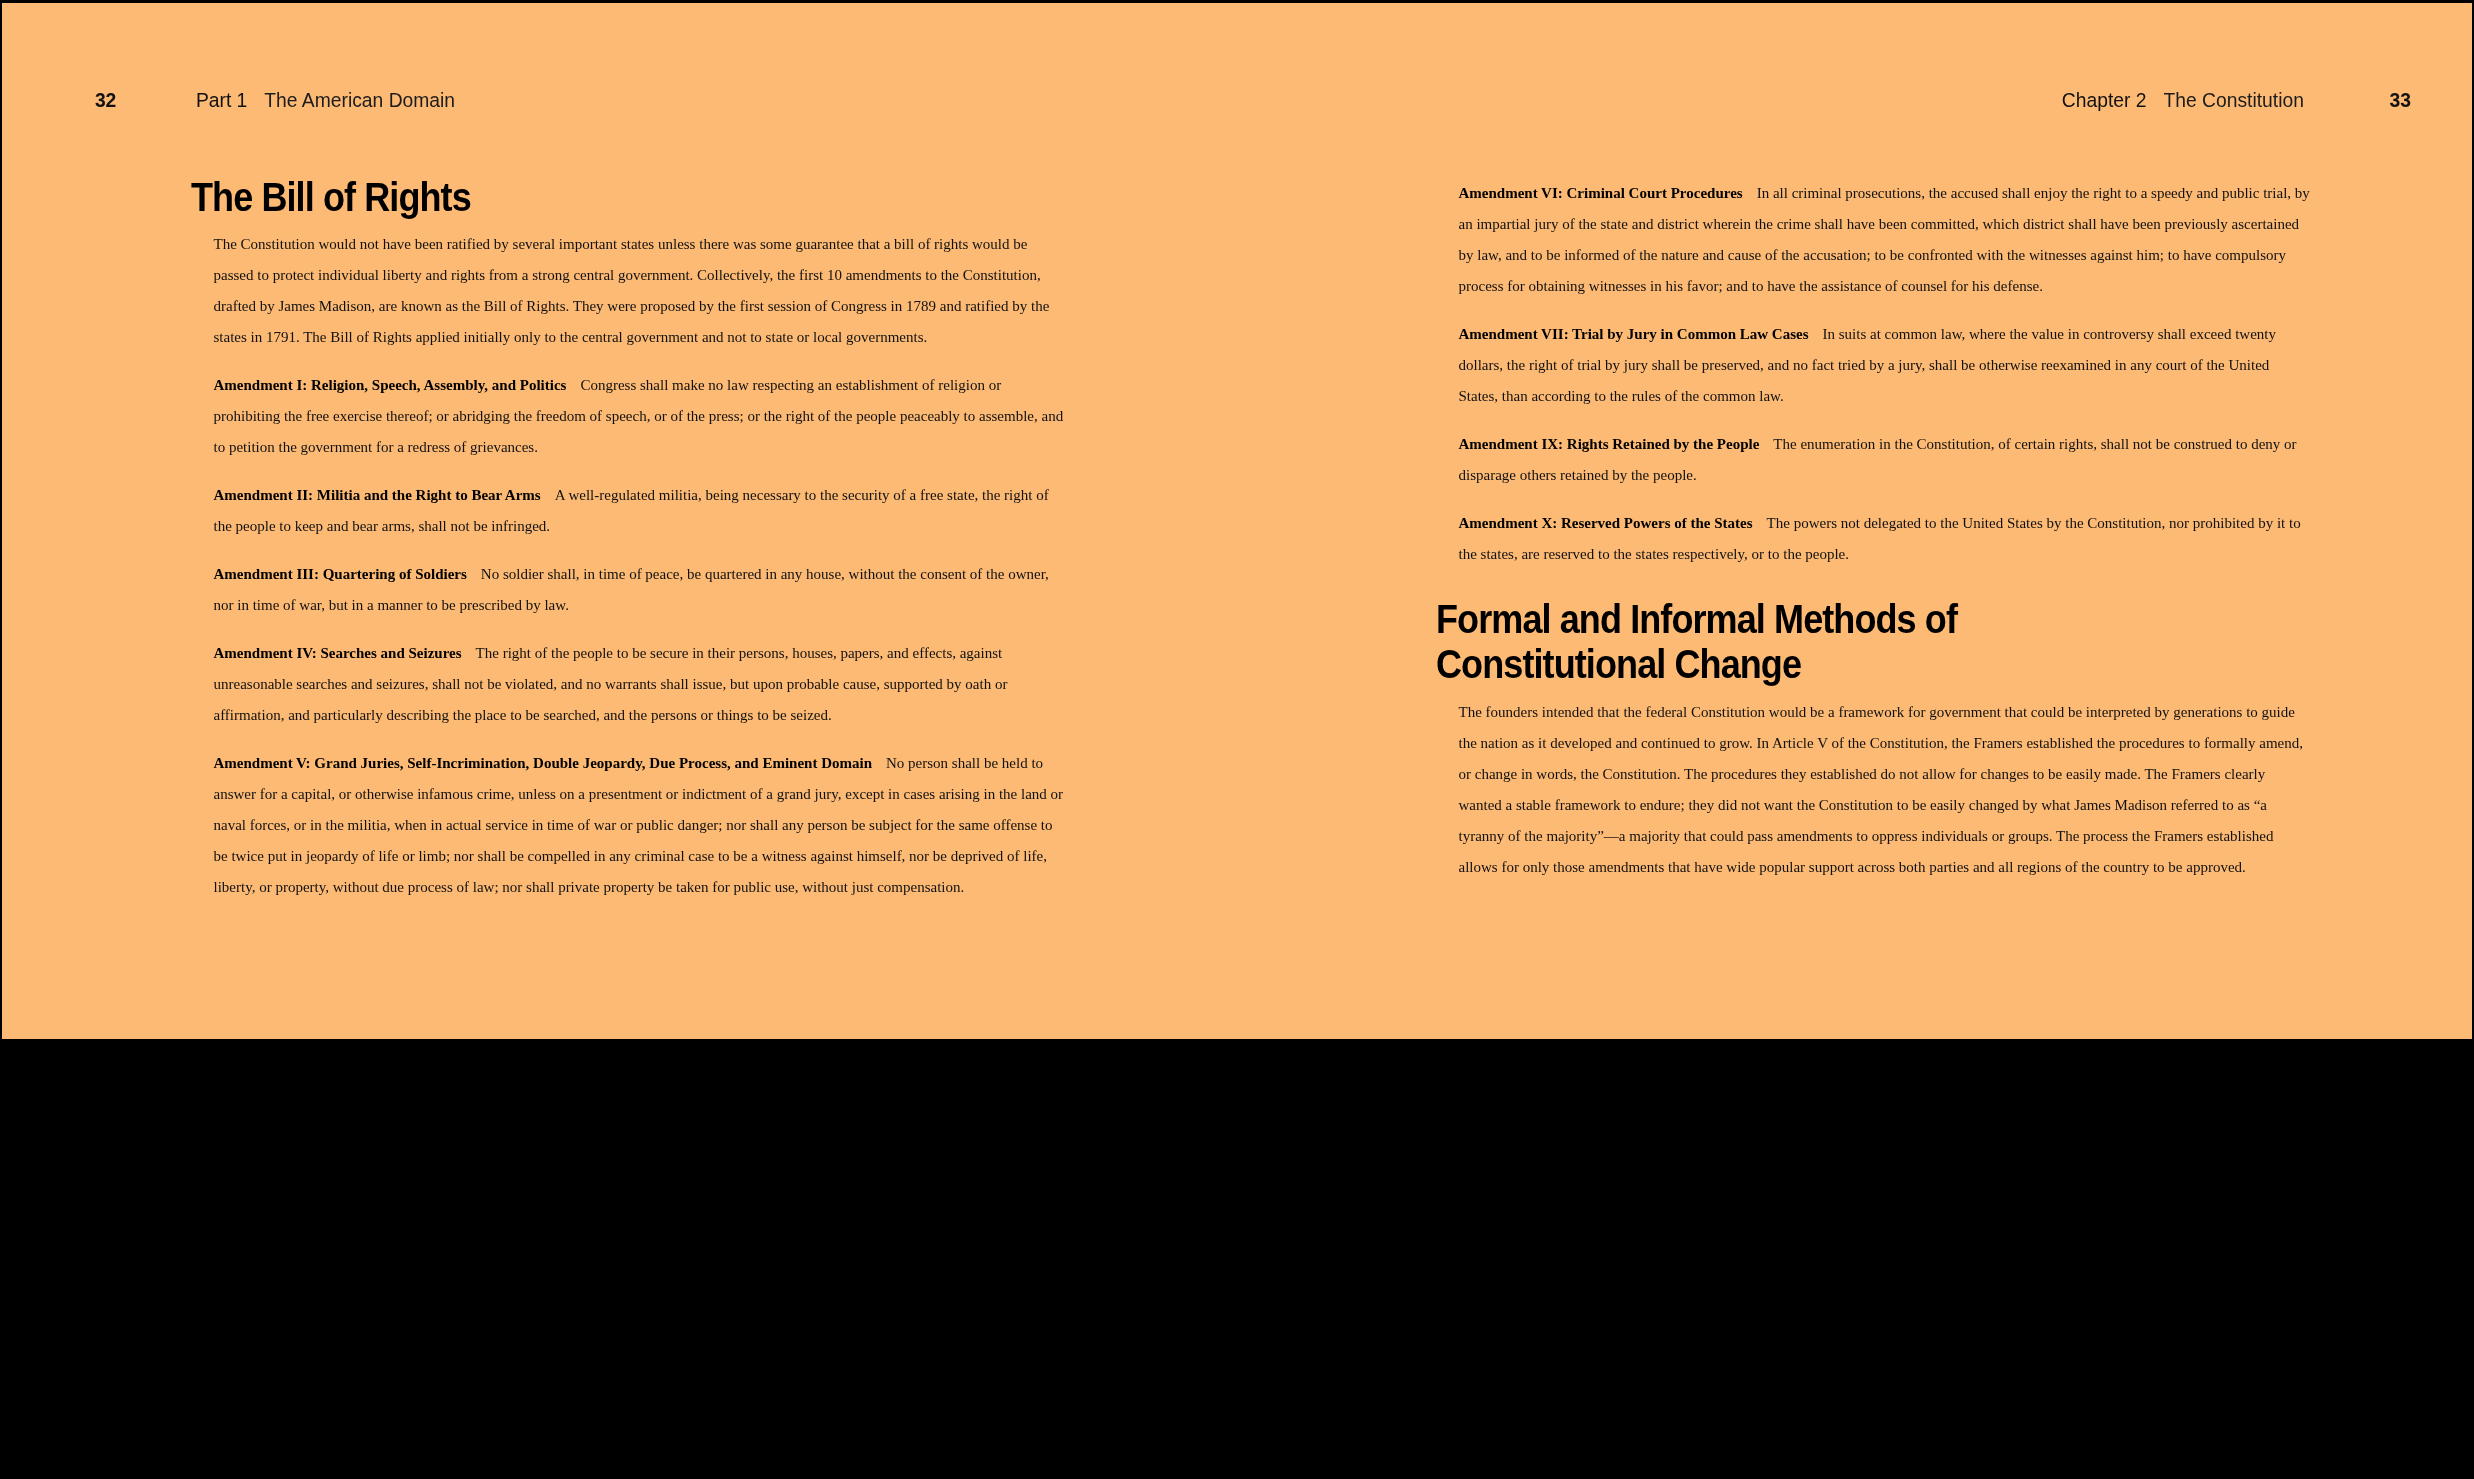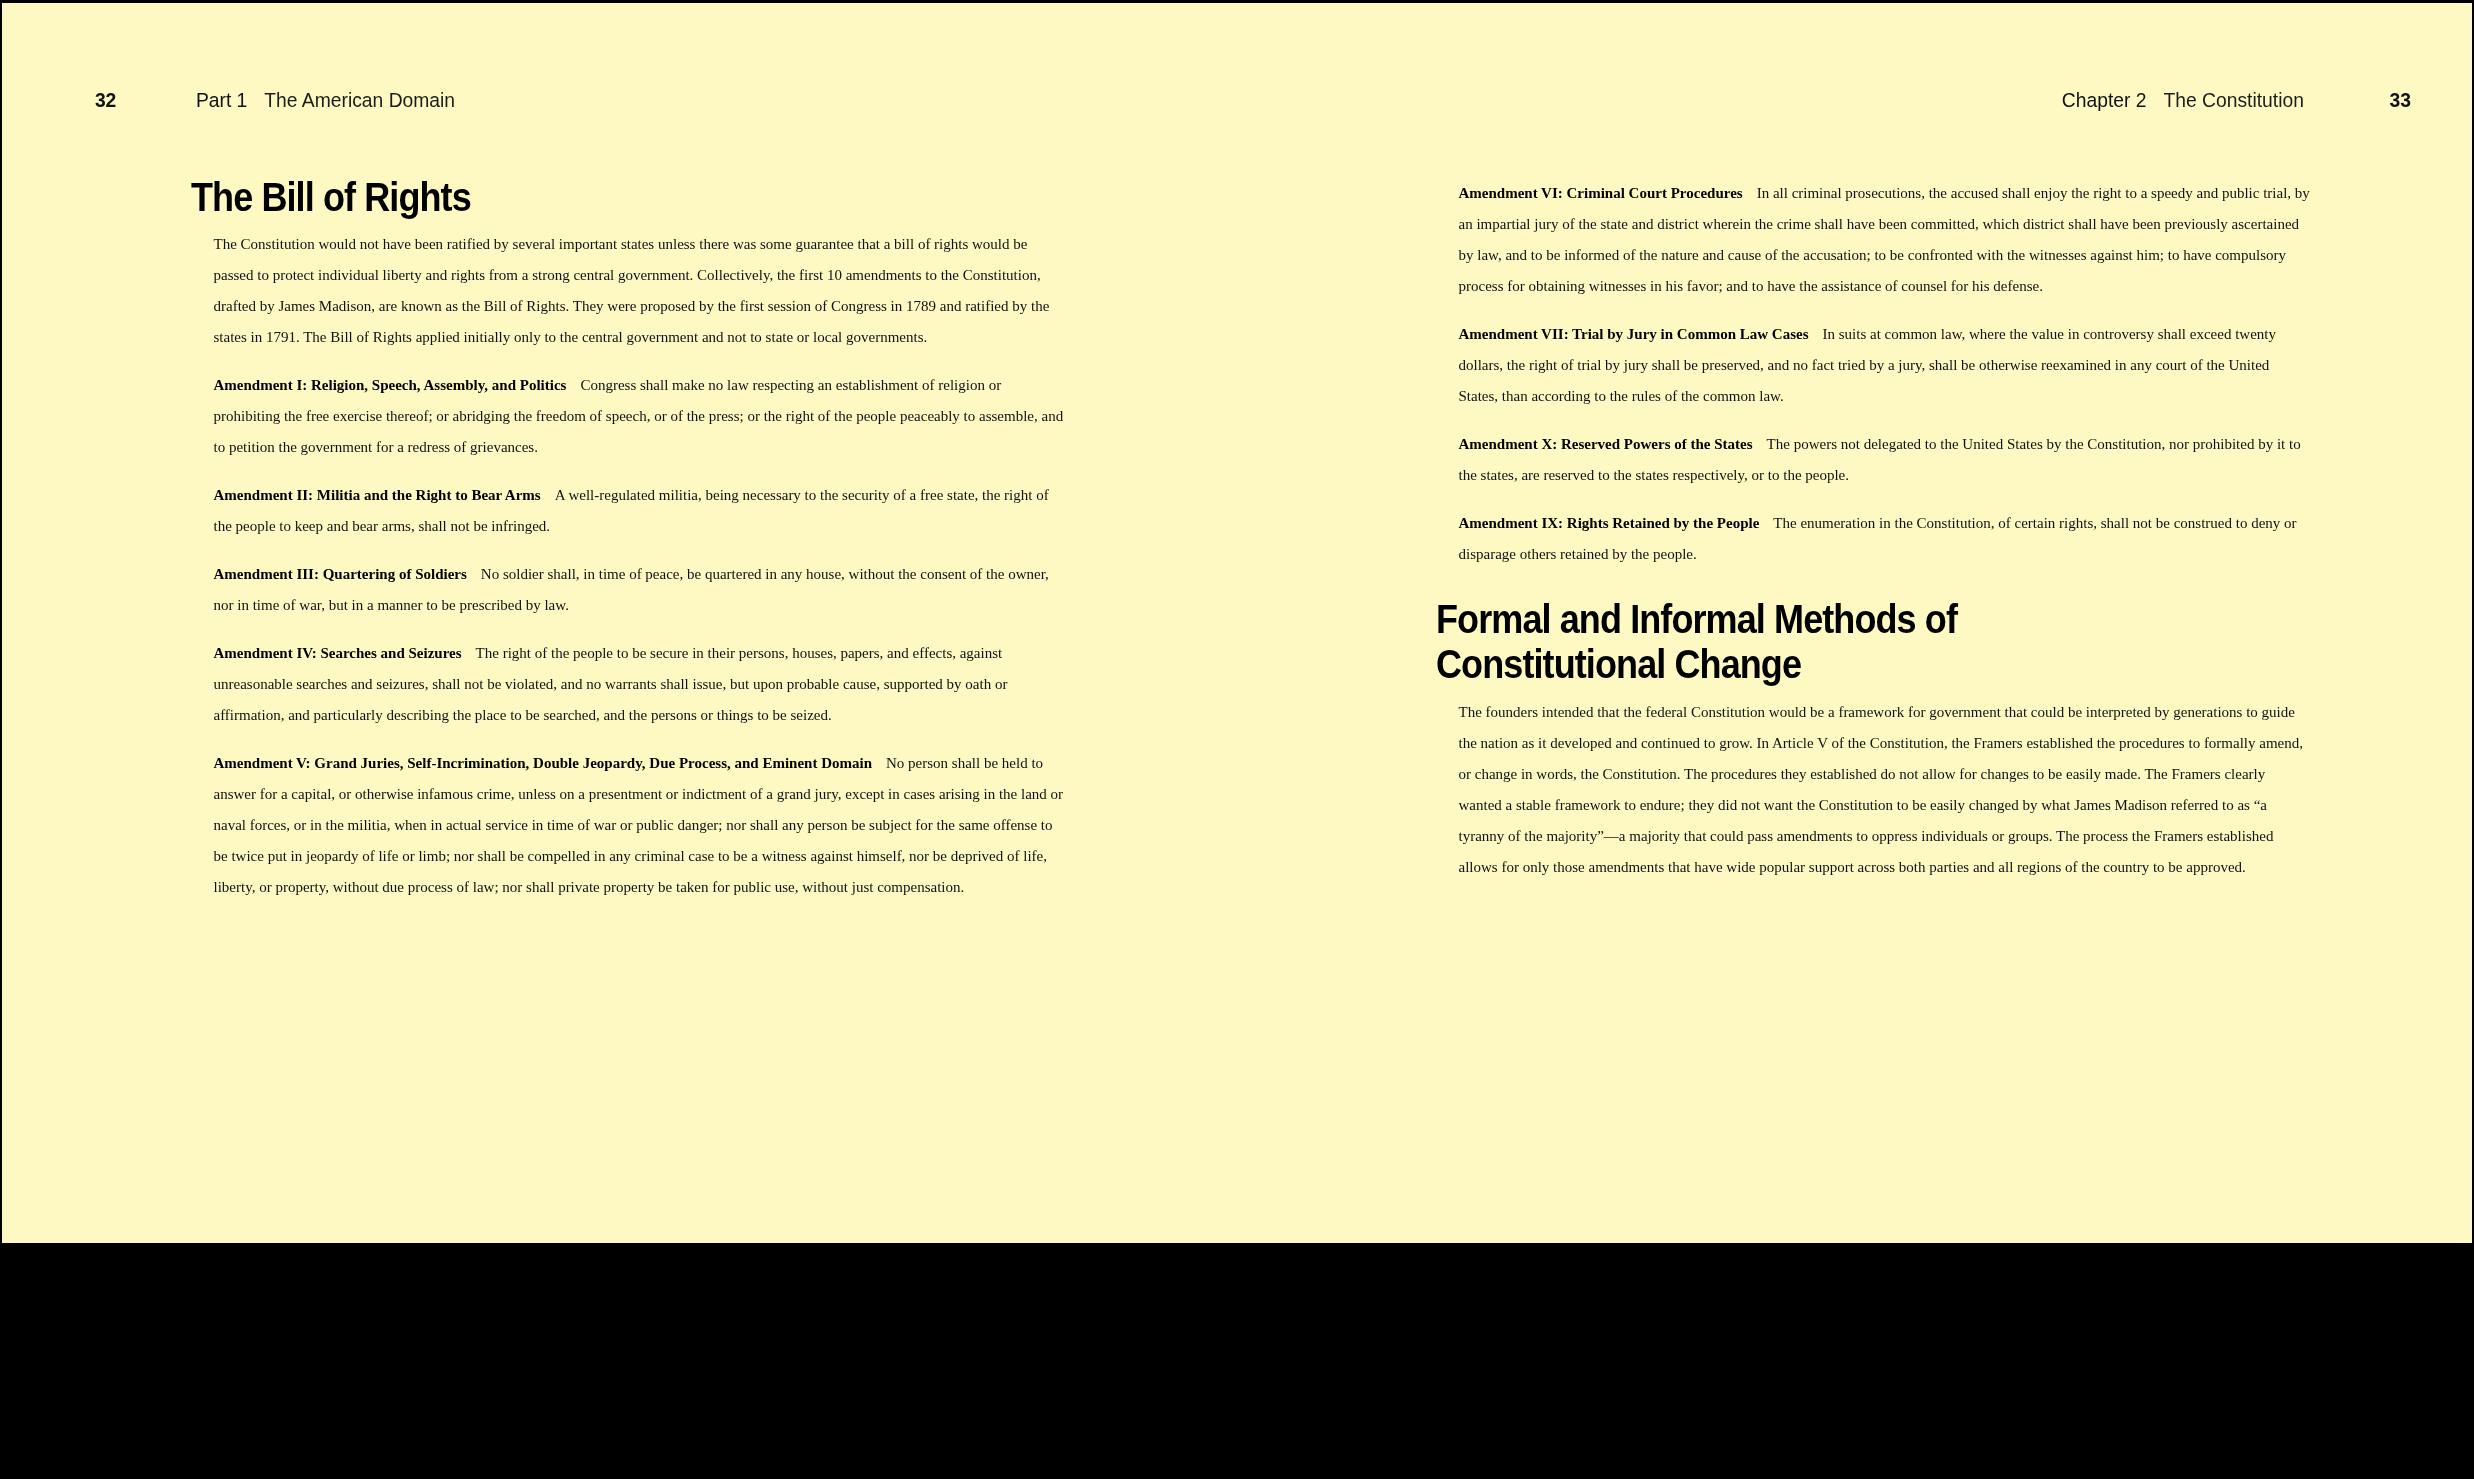--- a/index.html
+++ b/index.html
@@ -5,22 +5,22 @@
   html, body { margin: 0; padding: 0; }
   body {
     width: 2475px; height: 1480px;
     background: #000;
     position: relative;
     font-family: "Liberation Serif", serif;
   }
   .page {
     position: absolute;
     left: 1.9px; top: 3.2px;
-    width: 2470px; height: 1240px;
-    background: #fef9c3;
+    width: 2470px; height: 1036px;
+    background: #fdba74;
     overflow: hidden;
   }
 
   
   .runhead {
     position: absolute; top: 86px;
     font-family: "Liberation Sans", sans-serif;
     font-size: 19.3px; line-height: 23px;
     color: #111;
     white-space: nowrap;
@@ -116,25 +116,25 @@
     <p class="body-par first">
       <span class="amend-label">Amendment VI: Criminal Court Procedures</span><span class="amend-text">In all criminal prosecutions, the accused shall enjoy the right to a speedy and public trial, by an impartial jury of the state and district wherein the crime shall have been committed, which district shall have been previously ascertained by law, and to be informed of the nature and cause of the accusation; to be confronted with the witnesses against him; to have compulsory process for obtaining witnesses in his favor; and to have the assistance of counsel for his defense.</span>
     </p>
 
     <p class="body-par">
       <span class="amend-label">Amendment VII: Trial by Jury in Common Law Cases</span><span class="amend-text">In suits at common law, where the value in controversy shall exceed twenty dollars, the right of trial by jury shall be preserved, and no fact tried by a jury, shall be otherwise reexamined in any court of the United States, than according to the rules of the common law.</span>
     </p>
 
 
     <p class="body-par">
-      <span class="amend-label">Amendment X: Reserved Powers of the States</span><span class="amend-text">The powers not delegated to the United States by the Constitution, nor prohibited by it to the states, are reserved to the states respectively, or to the people.</span>
+      <span class="amend-label">Amendment IX: Rights Retained by the People</span><span class="amend-text">The enumeration in the Constitution, of certain rights, shall not be construed to deny or disparage others retained by the people.</span>
     </p>
 
     <p class="body-par">
-      <span class="amend-label">Amendment IX: Rights Retained by the People</span><span class="amend-text">The enumeration in the Constitution, of certain rights, shall not be construed to deny or disparage others retained by the people.</span>
+      <span class="amend-label">Amendment X: Reserved Powers of the States</span><span class="amend-text">The powers not delegated to the United States by the Constitution, nor prohibited by it to the states, are reserved to the states respectively, or to the people.</span>
     </p>
 
     <h2 class="sec">Formal and Informal Methods of Constitutional Change</h2>
 
     <p class="body-par after-head">The founders intended that the federal Constitution would be a framework for government that could be interpreted by generations to guide the nation as it developed and continued to grow. In Article V of the Constitution, the Framers established the procedures to formally amend, or change in words, the Constitution. The procedures they established do not allow for changes to be easily made. The Framers clearly wanted a stable framework to endure; they did not want the Constitution to be easily changed by what James Madison referred to as “a tyranny of the majority”—a majority that could pass amendments to oppress individuals or groups. The process the Framers established allows for only those amendments that have wide popular support across both parties and all regions of the country to be approved.</p>
 
   </div>
 
 </div>
 

